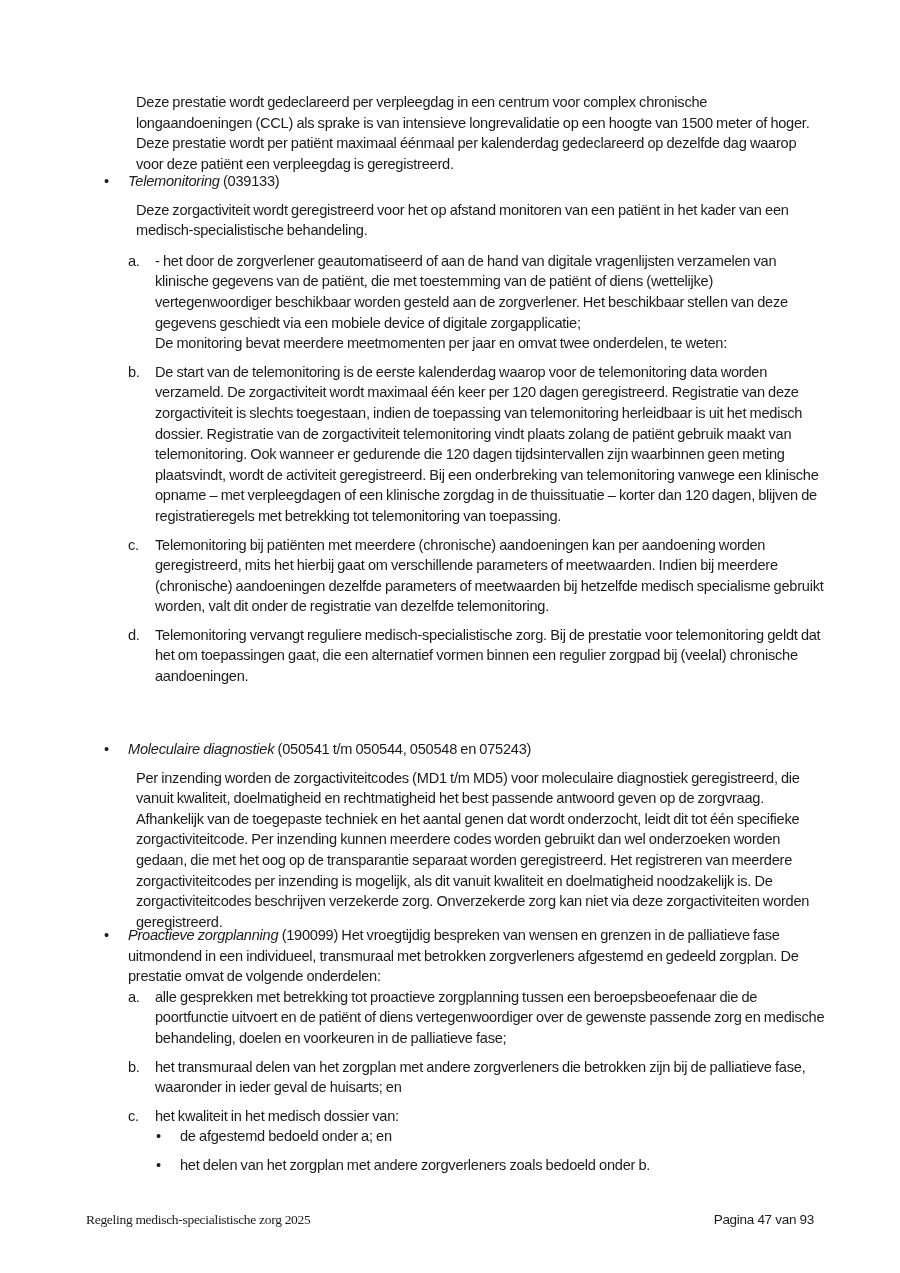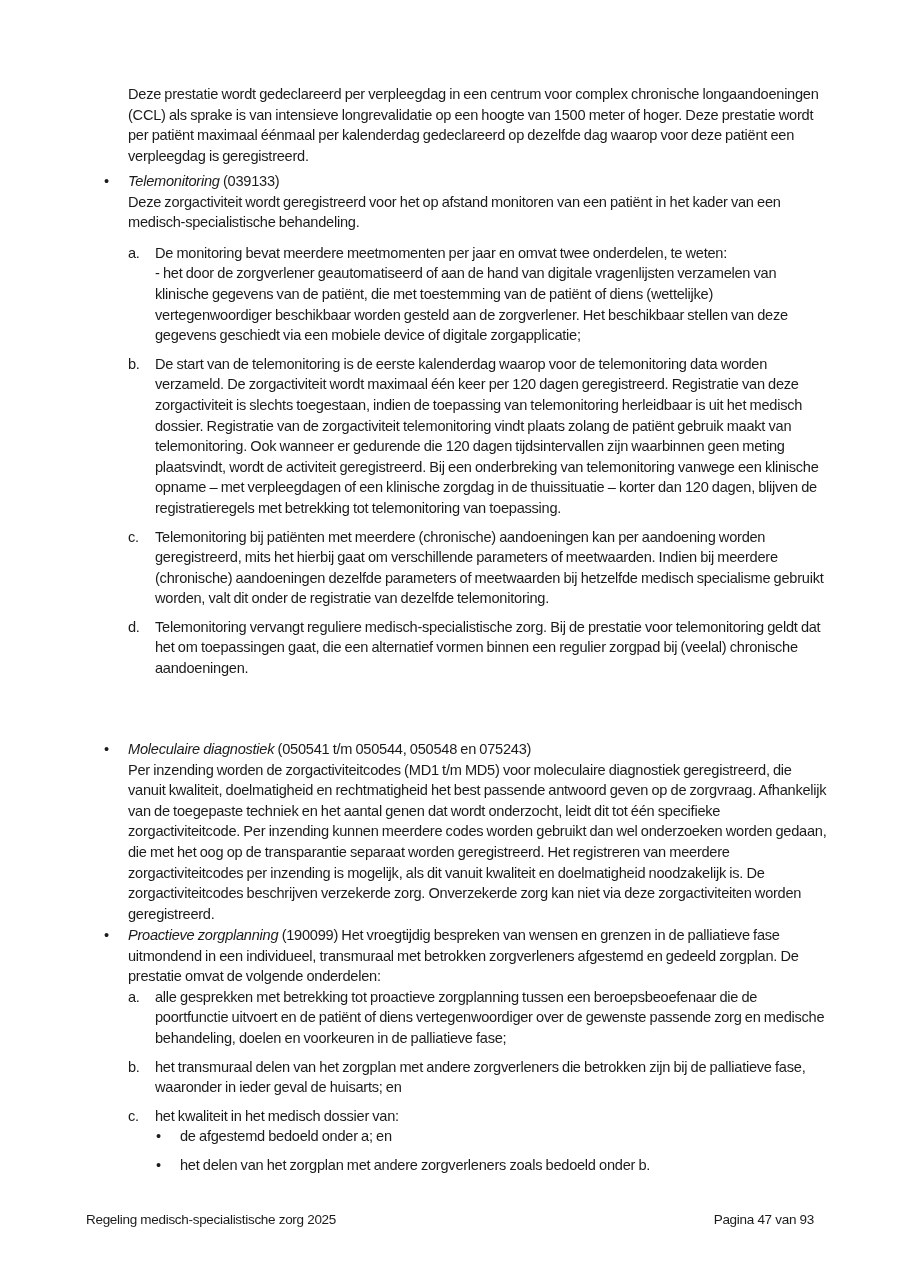--- a/index.html
+++ b/index.html
@@ -1,21 +1,21 @@
 <!DOCTYPE html>
 <html><head>
   <meta charset="utf-8">
   <style>
     html, body { margin: 0; padding: 0; background: #ffffff; }
     body { width: 900px; height: 1273px; position: relative; overflow: hidden;
       font-family: "Liberation Sans", sans-serif; color: #1b1b1b; }
     .page { position: absolute; left: 0; top: 0; width: 900px; height: 1273px; }
     .txt { font-size: 14.6px; line-height: 20.6px; letter-spacing: -0.25px; word-spacing: -0.5px; }
     .block { position: absolute; left: 128px; width: 700px; }
-    .para { margin: 0; }
+    .para { margin: 8px; }
     .bullet-row { position: absolute; left: 104px; width: 724px; }
     .bullet-dot { position: absolute; left: 0; top: 0; width: 20px; }
     .bullet-body { margin-left: 24px; }
     .em { font-style: italic; }
     .item { position: relative; padding-left: 27px; margin: 0; }
     .item .lbl { position: absolute; left: 0; top: 0; }
     .sub { position: relative; padding-left: 25px; }
     .sub .dot { position: absolute; left: 1px; top: 0; }
     .footer { position: absolute; top: 1211px; font-size: 13.5px; line-height: 18px; letter-spacing: -0.3px; }
   </style>
@@ -29,22 +29,22 @@
   </div>
 
   <div class="bullet-row txt" style="top:171px;">
     <span class="bullet-dot">•</span>
     <div class="bullet-body">
       <div><span class="em">Telemonitoring</span><span> (039133)</span></div>
       <p class="para">Deze zorgactiviteit wordt geregistreerd voor het op afstand monitoren van een patiënt in het kader van een medisch-specialistische behandeling.</p>
 
       <div class="item" style="margin-top:10px;">
         <span class="lbl">a.</span>
+        <div>- het door de zorgverlener geautomatiseerd of aan de hand van digitale vragenlijsten verzamelen van klinische gegevens van de patiënt, die met toestemming van de patiënt of diens (wettelijke) vertegenwoordiger beschikbaar worden gesteld aan de zorgverlener. Het beschikbaar stellen van deze gegevens geschiedt via een mobiele device of digitale zorgapplicatie;</div>
         <div>De monitoring bevat meerdere meetmomenten per jaar en omvat twee onderdelen, te weten:</div>
-        <div>- het door de zorgverlener geautomatiseerd of aan de hand van digitale vragenlijsten verzamelen van klinische gegevens van de patiënt, die met toestemming van de patiënt of diens (wettelijke) vertegenwoordiger beschikbaar worden gesteld aan de zorgverlener. Het beschikbaar stellen van deze gegevens geschiedt via een mobiele device of digitale zorgapplicatie;</div>
       </div>
 
       <div class="item" style="margin-top:8px;">
         <span class="lbl">b.</span>
         <div>De start van de telemonitoring is de eerste kalenderdag waarop voor de telemonitoring data worden verzameld. De zorgactiviteit wordt maximaal één keer per 120 dagen geregistreerd. Registratie van deze zorgactiviteit is slechts toegestaan, indien de toepassing van telemonitoring herleidbaar is uit het medisch dossier. Registratie van de zorgactiviteit telemonitoring vindt plaats zolang de patiënt gebruik maakt van telemonitoring. Ook wanneer er gedurende die 120 dagen tijdsintervallen zijn waarbinnen geen meting plaatsvindt, wordt de activiteit geregistreerd. Bij een onderbreking van telemonitoring vanwege een klinische opname – met verpleegdagen of een klinische zorgdag in de thuissituatie – korter dan 120 dagen, blijven de registratieregels met betrekking tot telemonitoring van toepassing.</div>
       </div>
 
       <div class="item" style="margin-top:8px;">
         <span class="lbl">c.</span>
         <div>Telemonitoring bij patiënten met meerdere (chronische) aandoeningen kan per aandoening worden geregistreerd, mits het hierbij gaat om verschillende parameters of meetwaarden. Indien bij meerdere (chronische) aandoeningen dezelfde parameters of meetwaarden bij hetzelfde medisch specialisme gebruikt worden, valt dit onder de registratie van dezelfde telemonitoring.</div>
@@ -88,16 +88,16 @@
           <span>de afgestemd bedoeld onder a; en</span>
         </div>
         <div class="sub" style="margin-top:8px;">
           <span class="dot">•</span>
           <span>het delen van het zorgplan met andere zorgverleners zoals bedoeld onder b.</span>
         </div>
       </div>
     </div>
   </div>
 
-  <div class="footer" style="left:86px;">Regeling medisch-specialistische zorg 2025</div>
+  <div class="footer" style="left:86px;font-family:Liberation Serif, serif;">Regeling medisch-specialistische zorg 2025</div>
   <div class="footer" style="right:86px; text-align:right;">Pagina 47 van 93</div>
 
 </div>
 
 </body></html>

